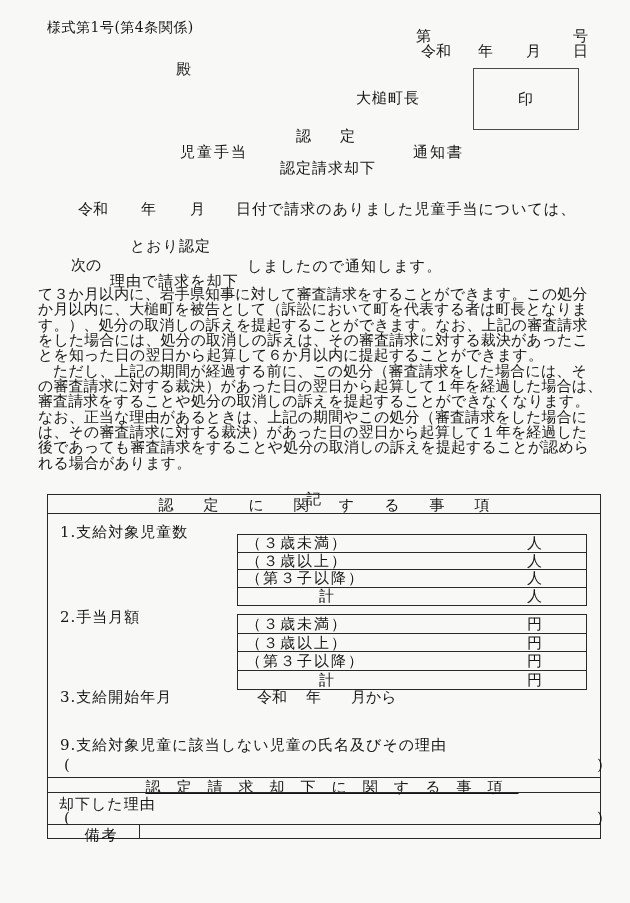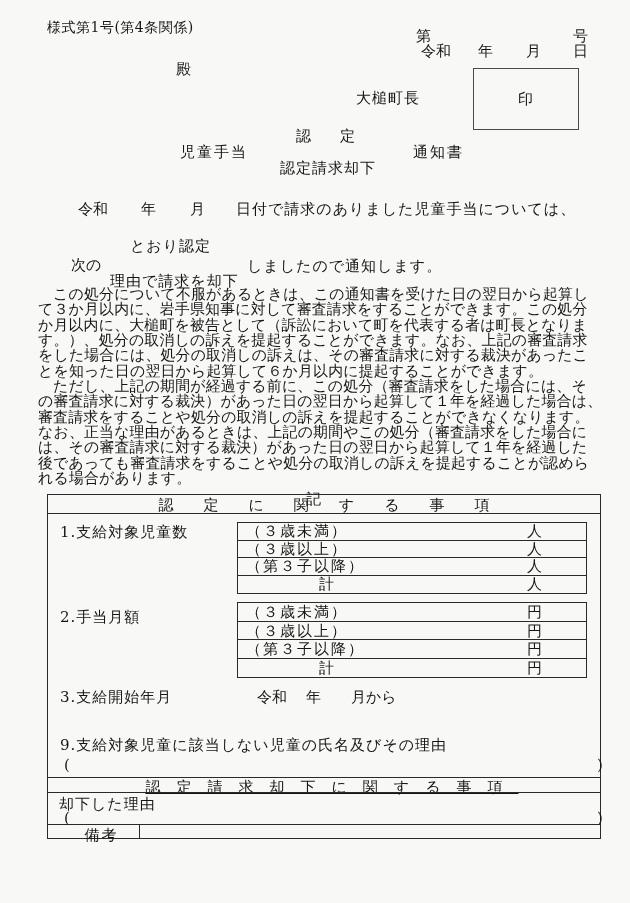--- a/index.html
+++ b/index.html
@@ -25,21 +25,21 @@
   .legal div{white-space:nowrap;height:15.35px;}
   
   .main-table{position:absolute;left:47px;top:494px;width:554px;height:345px;
     border:1px solid #2a2a2a;box-sizing:border-box;padding-left:14px;}
   .hline{position:absolute;left:0;right:0;height:0;border-top:1px solid #2a2a2a;}
   .vline{position:absolute;width:0;border-left:1px solid #2a2a2a;}
   .sec-title{position:absolute;left:0;right:0;text-align:center;white-space:nowrap;}
   .sec1{top:1px;letter-spacing:30px;padding-left:30px;}
   .sec2{top:283px;letter-spacing:16px;padding-left:16px;text-decoration:underline;}
   .subtable{position:absolute;left:189px;width:350px;border:1px solid #2a2a2a;
-    box-sizing:border-box;background:transparent;}
+    box-sizing:border-box;background:transparent;margin-top:12px;}
   .subtable .srow{position:relative;border-bottom:1px solid #2a2a2a;box-sizing:border-box;}
   .subtable .srow:last-child{border-bottom:none;}
   .st1 .srow{height:17.5px;line-height:17.5px;}
   .st2 .srow{height:18.5px;line-height:18.5px;}
   .srow .lab{padding-left:8px;letter-spacing:2px;}
   .srow .lab.sum{padding-left:81px;letter-spacing:0;}
   .srow .unit{position:absolute;right:44px;top:0;}
   .paren{font-family:"DejaVu Serif","Liberation Serif",serif;}
 </style>
 </head>
@@ -71,21 +71,20 @@
 <span class="abs" style="left:133px;top:200px">年</span>
 <span class="abs" style="left:182px;top:200px">月</span>
 <span class="abs ls1" style="left:228px;top:200px">日付で請求のありました児童手当については、</span>
 
 <span class="abs" style="left:63px;top:256px">次の</span>
 <span class="abs ls1 stack-line" style="left:122px;top:237px">とおり認定</span>
 <span class="abs ls1 stack-line" style="left:102px;top:272px">理由で請求を却下</span>
 <span class="abs ls1" style="left:239px;top:257px">しましたので通知します。</span>
 
 <div class="legal">
-  <div>　この処分について不服があるときは、この通知書を受けた日の翌日から起算し</div>
   <div>て３か月以内に、岩手県知事に対して審査請求をすることができます。この処分</div>
   <div>か月以内に、大槌町を被告として（訴訟において町を代表する者は町長となりま</div>
   <div>す。）、処分の取消しの訴えを提起することができます。なお、上記の審査請求</div>
   <div>をした場合には、処分の取消しの訴えは、その審査請求に対する裁決があったこ</div>
   <div>とを知った日の翌日から起算して６か月以内に提起することができます。</div>
   <div>　ただし、上記の期間が経過する前に、この処分（審査請求をした場合には、そ</div>
   <div>の審査請求に対する裁決）があった日の翌日から起算して１年を経過した場合は、</div>
   <div>審査請求をすることや処分の取消しの訴えを提起することができなくなります。</div>
   <div>なお、正当な理由があるときは、上記の期間やこの処分（審査請求をした場合に</div>
   <div>は、その審査請求に対する裁決）があった日の翌日から起算して１年を経過した</div>

